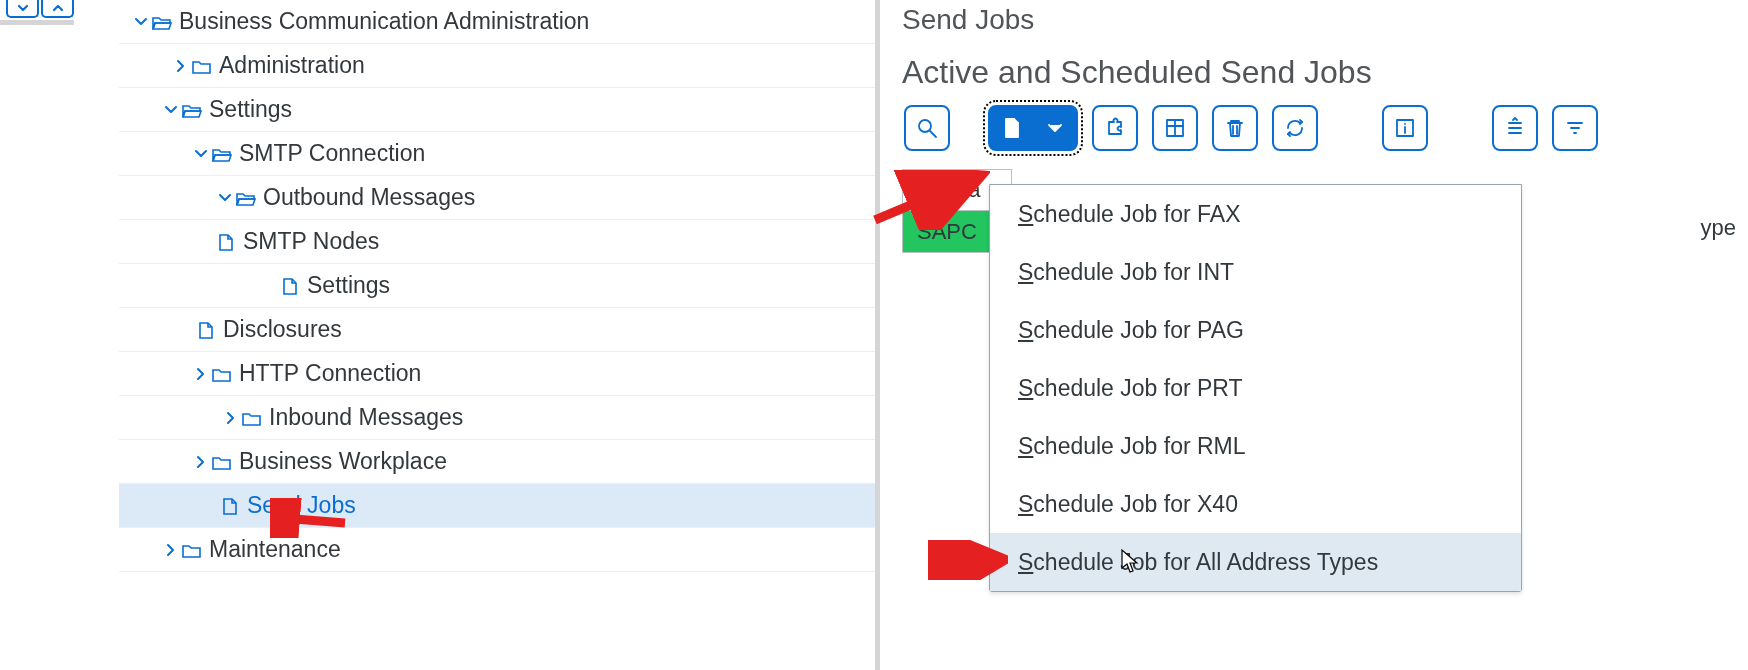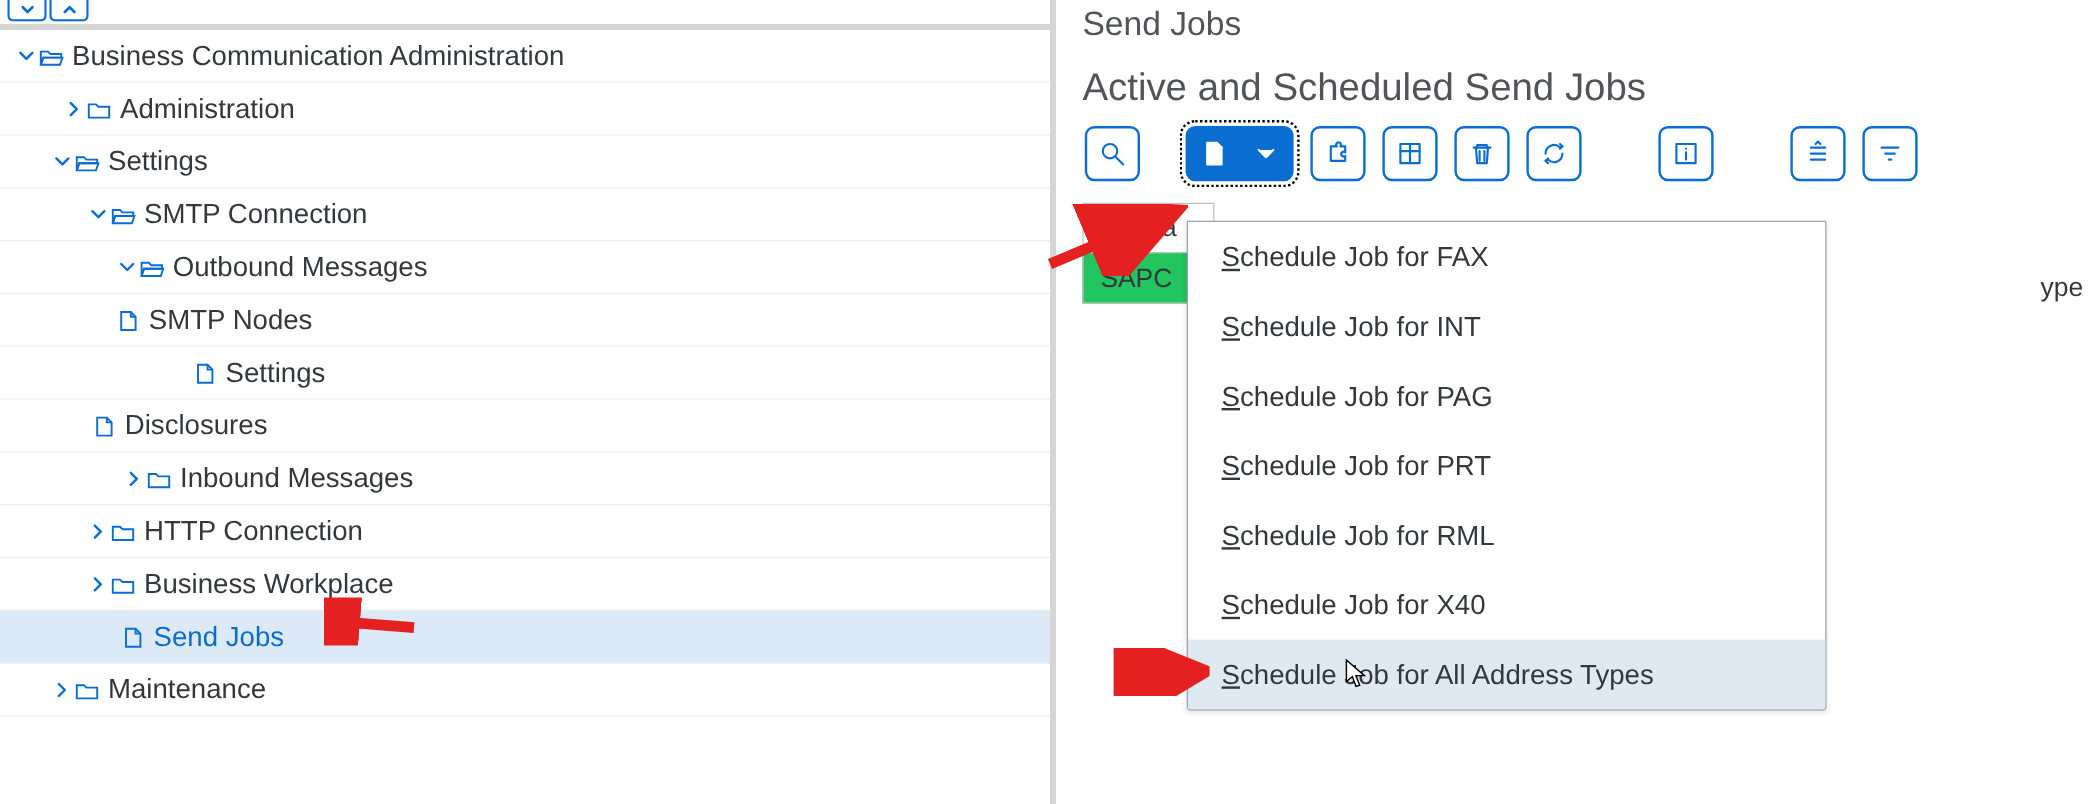--- a/index.html
+++ b/index.html
@@ -9,21 +9,21 @@
     --muted:#515559;
     --border:#d9dcde;
     --light:#f2f7fb;
     --sel:#dceaf7;
     --hover:#e8f0f8;
   }
   *{box-sizing:border-box;font-family:"Segoe UI",Arial,Helvetica,sans-serif;}
   html,body{margin:0;padding:0;height:100%;background:#fff;color:var(--text);}
   .app{display:flex;width:1748px;height:670px;position:relative;}
   
-  .left{width:880px;flex:0 0 880px;border-right:5px solid #d5d5d5;display:flex;flex-direction:column;overflow:hidden;}
+  .left{width:880px;flex:0 0 880px;border-right:5px solid #d5d5d5;display:flex;flex-direction:row;overflow:hidden;gap:45px;}
   .top-strip{height:25px;display:flex;align-items:flex-start;padding-left:6px;gap:2px;border-bottom:5px solid #d5d5d5;}
   .top-btn{width:33px;height:18px;border:2px solid var(--blue);border-top:none;border-radius:0 0 5px 5px;display:flex;align-items:center;justify-content:center;cursor:pointer;}
   .chev{width:14px;height:14px;stroke:var(--blue);stroke-width:2.2;fill:none;stroke-linecap:round;stroke-linejoin:round;}
   .tree{flex:1;overflow:auto;font-size:23px;}
   .row{display:flex;align-items:center;height:44px;border-bottom:1px solid #eceff1;cursor:pointer;white-space:nowrap;}
   .row .tw{width:20px;height:20px;display:flex;align-items:center;justify-content:center;flex:0 0 auto;}
   .row .ic{width:22px;height:20px;display:flex;align-items:center;justify-content:center;flex:0 0 auto;margin-right:6px;}
   .row .lbl{color:var(--text);}
   .row.selected{background:var(--sel);}
   .row.selected .lbl{color:var(--blue);}
@@ -45,21 +45,21 @@
   .spacer.big{width:36px;}
   
   .grid{margin-top:18px;font-size:22px;}
   .grid .hdr{height:42px;border:1px solid #b9c0c6;background:#fff;display:flex;align-items:center;padding-left:14px;width:110px;}
   .grid .cell{height:42px;border:1px solid #b9c0c6;border-top:none;background:#22c55e;display:flex;align-items:center;padding-left:14px;width:110px;}
   
   .dropdown{position:absolute;top:184px;left:989px;width:533px;background:#fff;border:1px solid #9aa4ac;border-radius:0 0 3px 3px;box-shadow:0 2px 4px rgba(0,0,0,.12);z-index:50;font-size:23px;}
   .dropdown .item{height:58px;display:flex;align-items:center;padding:0 28px;cursor:pointer;color:var(--text);}
   .dropdown .item .ul{text-decoration:underline;}
   .dropdown .item.hover{background:#dfe9f2;}
-  .right-label{position:absolute;top:227px;right:12px;font-size:22px;color:var(--text);}
+  .right-label{position:absolute;top:215px;right:12px;font-size:22px;color:var(--text);}
   
   .arrow{position:absolute;pointer-events:none;z-index:100;}
   
   .cursor{position:absolute;top:548px;left:1120px;z-index:120;width:20px;height:28px;pointer-events:none;}
 </style>
 </head>
 <body>
 
 <svg width="0" height="0" style="position:absolute">
   <defs>
@@ -246,46 +246,46 @@
 
       <div class="row" style="padding-left:76px">
         <span class="ic">
             <svg width="22" height="20">
               <use href="#leaf"></use>
             </svg>
           </span>
         <span class="lbl">Disclosures</span>
       </div>
 
+      <div class="row" style="padding-left:72px">
+        <span class="tw">
+            <svg width="18" height="18">
+              <use href="#tw-closed"></use>
+            </svg>
+          </span>
+        <span class="ic">
+            <svg width="22" height="18">
+              <use href="#folder-closed"></use>
+            </svg>
+          </span>
+        <span class="lbl">HTTP Connection</span>
+      </div>
+
       <div class="row" style="padding-left:102px">
         <span class="tw">
             <svg width="18" height="18">
               <use href="#tw-closed"></use>
             </svg>
           </span>
         <span class="ic">
             <svg width="22" height="18">
               <use href="#folder-closed"></use>
             </svg>
           </span>
         <span class="lbl">Inbound Messages</span>
-      </div>
-
-      <div class="row" style="padding-left:72px">
-        <span class="tw">
-            <svg width="18" height="18">
-              <use href="#tw-closed"></use>
-            </svg>
-          </span>
-        <span class="ic">
-            <svg width="22" height="18">
-              <use href="#folder-closed"></use>
-            </svg>
-          </span>
-        <span class="lbl">HTTP Connection</span>
       </div>
 
       <div class="row" style="padding-left:72px">
         <span class="tw">
             <svg width="18" height="18">
               <use href="#tw-closed"></use>
             </svg>
           </span>
         <span class="ic">
             <svg width="22" height="18">

